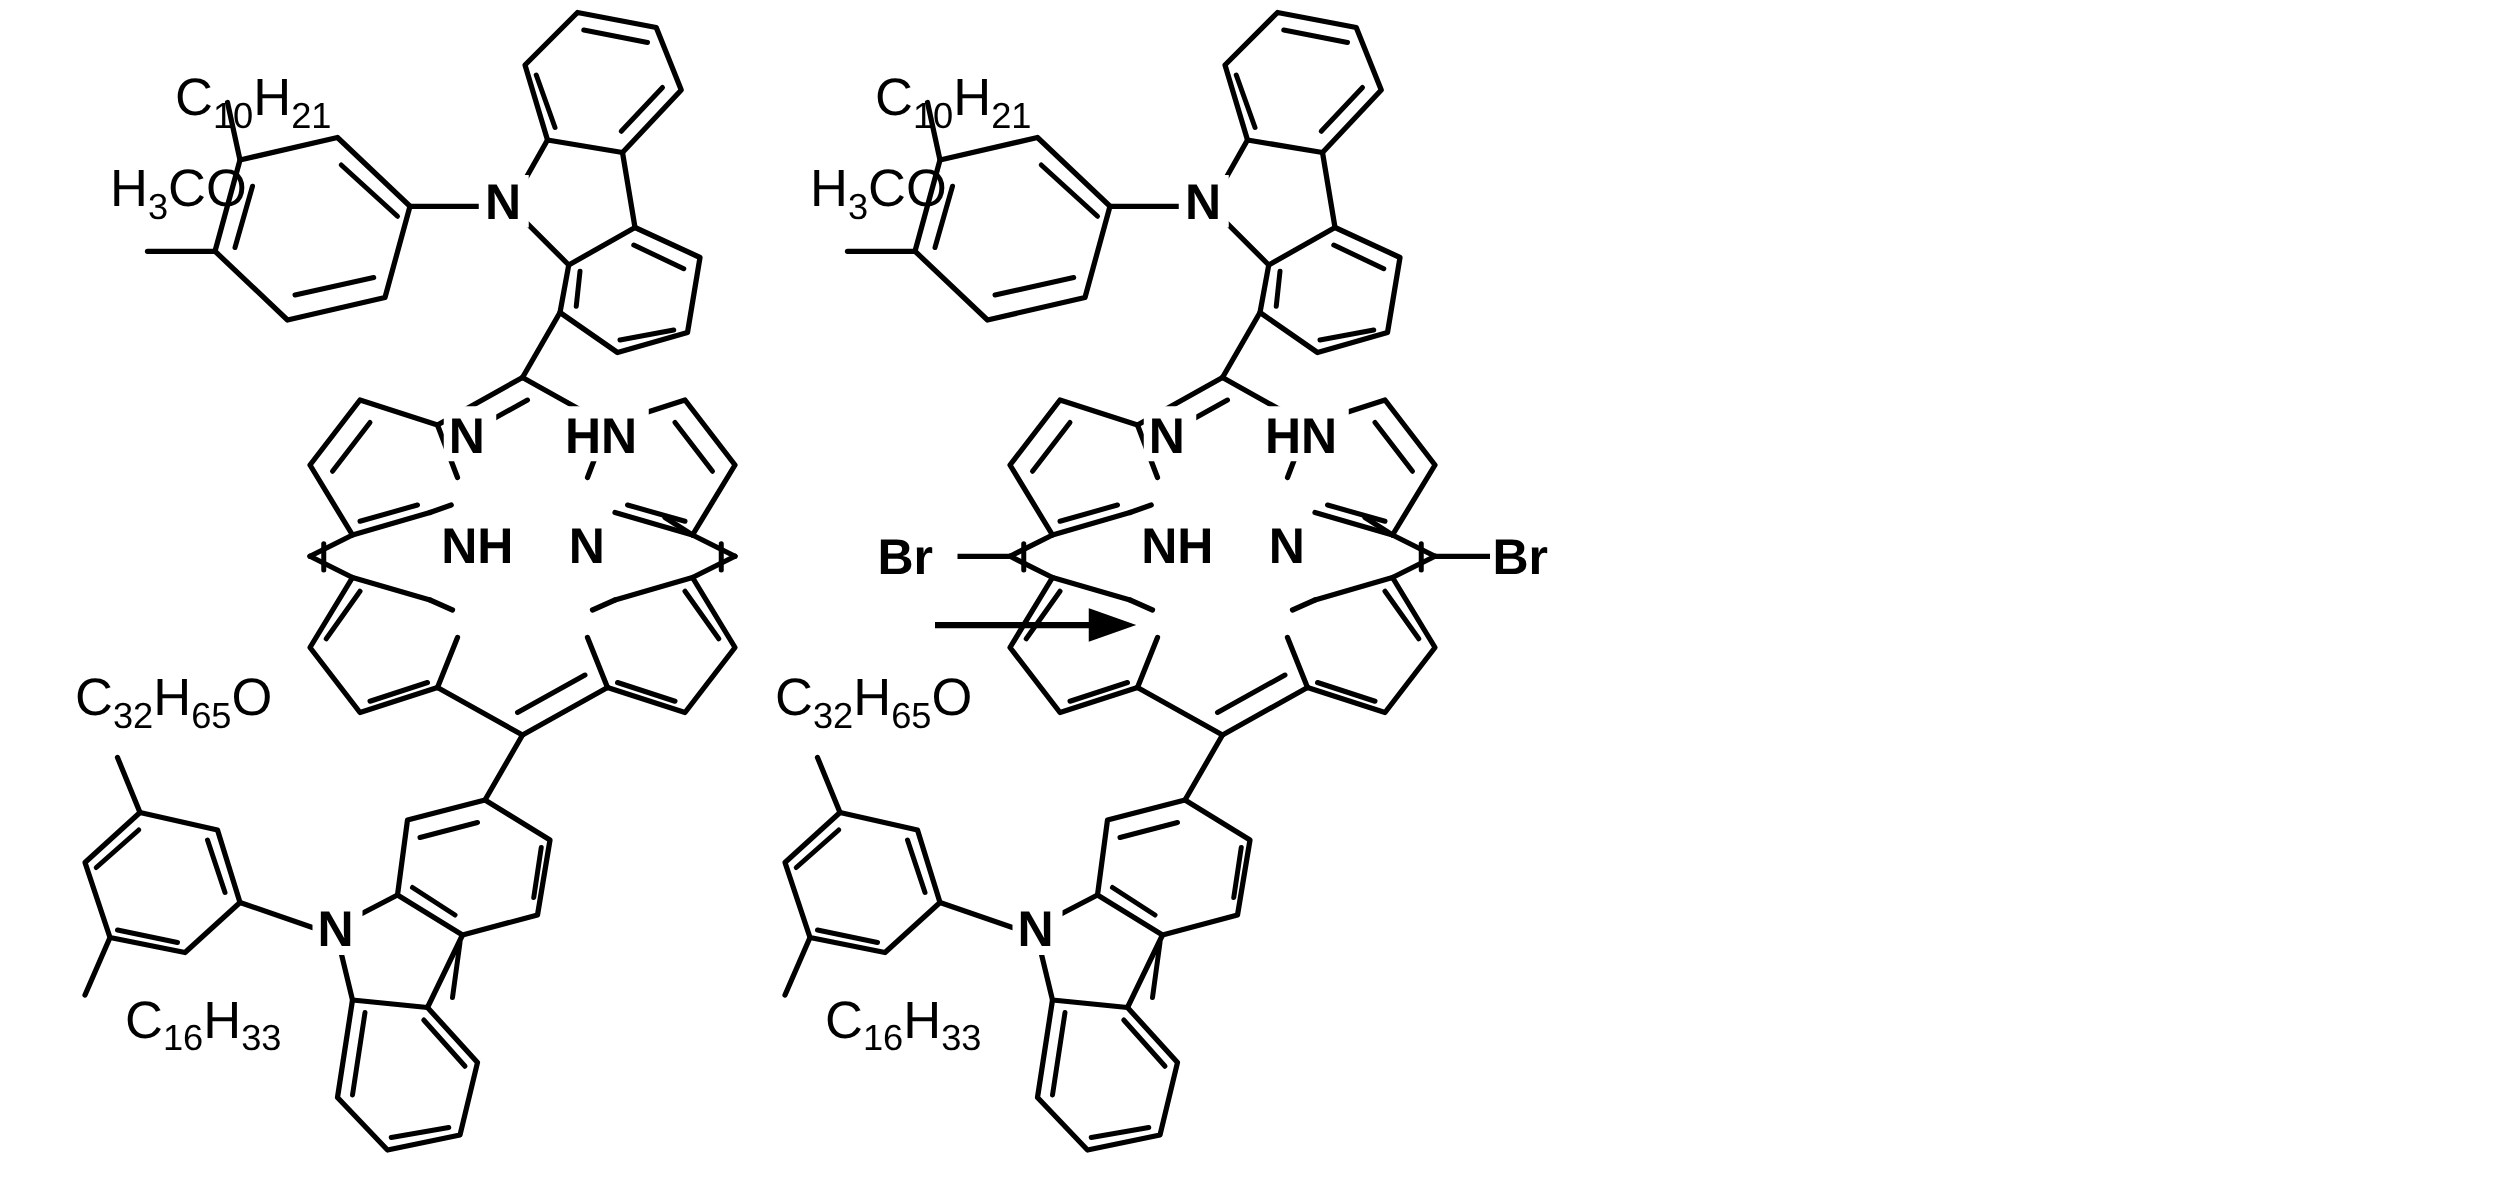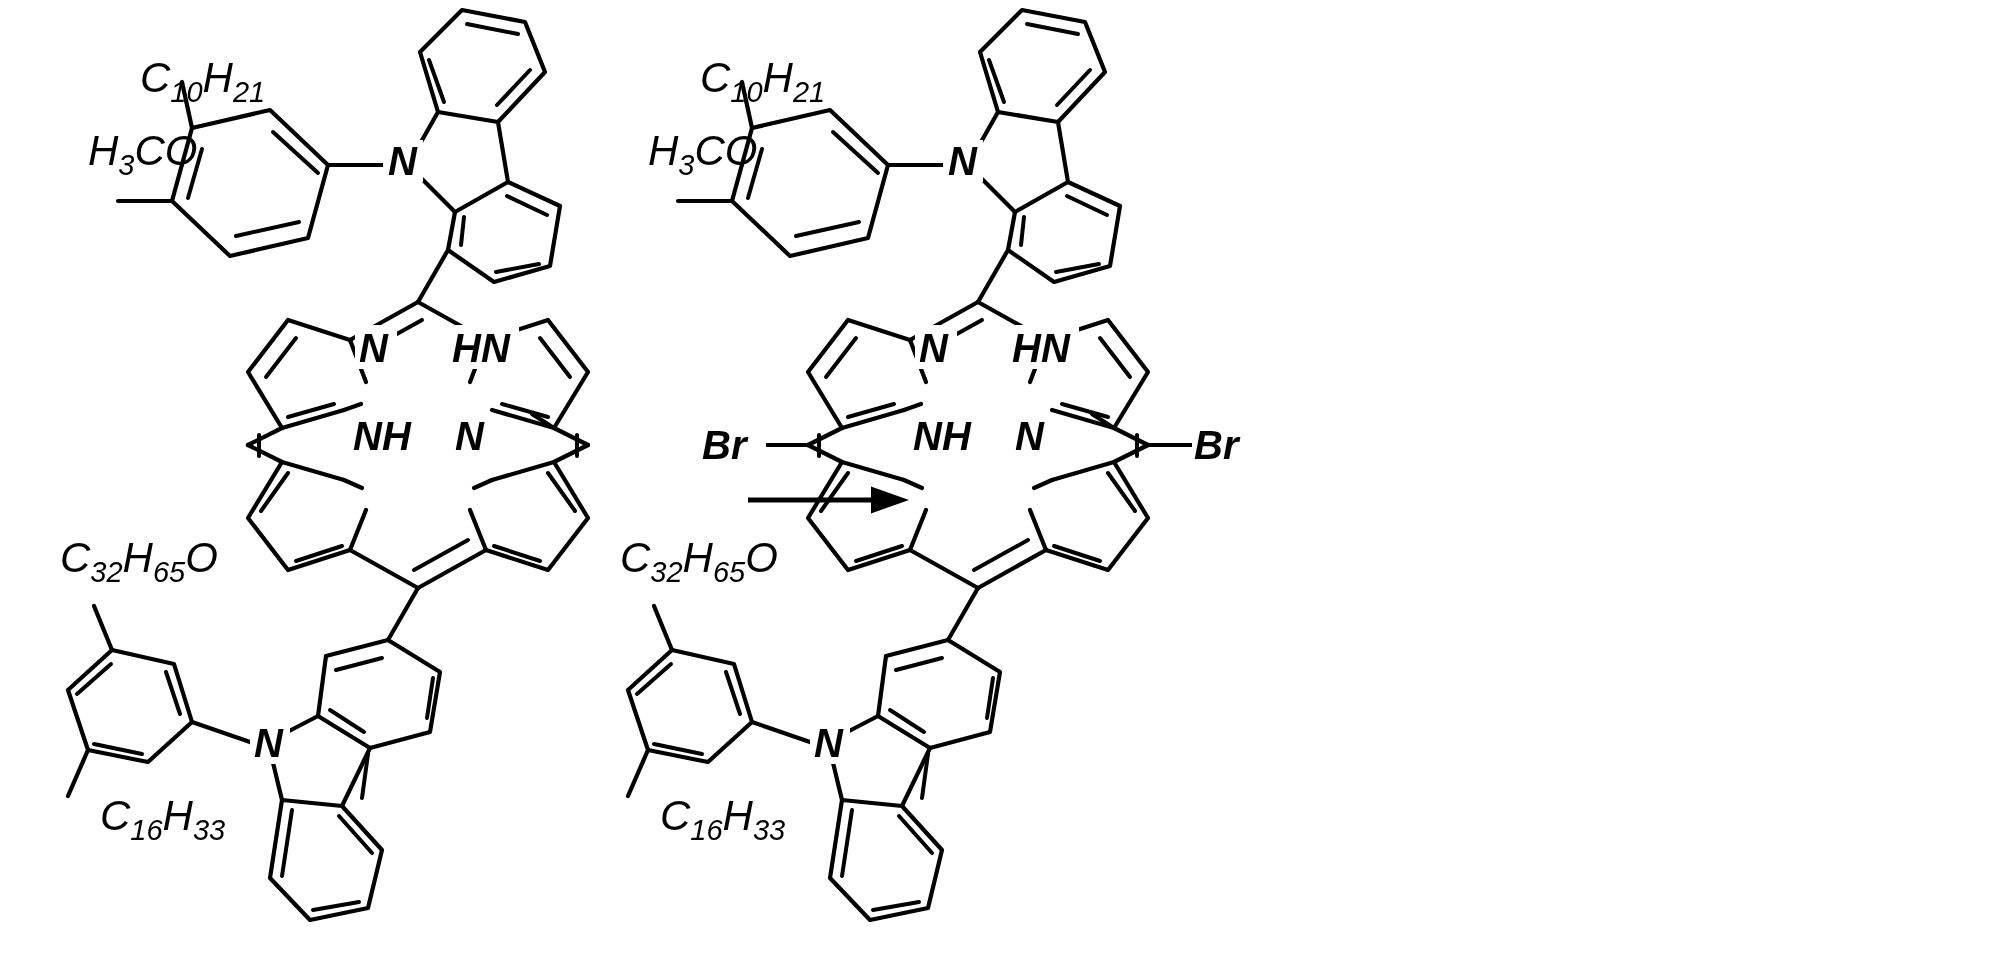--- a/index.html
+++ b/index.html
@@ -2,21 +2,21 @@
 <html><head>
 <meta charset="utf-8">
 <title>Reaction Scheme</title>
 <style>
   html,body{margin:0;padding:0;background:#ffffff;}
   body{
     width:2007px;height:961px;overflow:hidden;
     font-family:"Liberation Sans", sans-serif;
     color:#000;
   }
-  #scheme{position:relative;width:2007px;height:961px;background:#fff;font-style:italic;}
+  #scheme{position:relative;width:2007px;height:961px;background:#fff;}
   svg{display:block;}
   .bond{stroke:#000;stroke-width:4.2;fill:none;stroke-linecap:round;stroke-linejoin:round;}
   .bond-thin{stroke:#000;stroke-width:4.0;fill:none;stroke-linecap:round;stroke-linejoin:round;}
   .atom{font-family:"Liberation Sans", sans-serif;font-size:40px;font-weight:bold;fill:#000;}
   .atom-lbl{font-family:"Liberation Sans", sans-serif;font-size:42px;fill:#000;}
   .sub{font-size:29px;}
   .arrowline{stroke:#000;stroke-width:5;fill:none;}
 </style>
 </head>
 <body>

